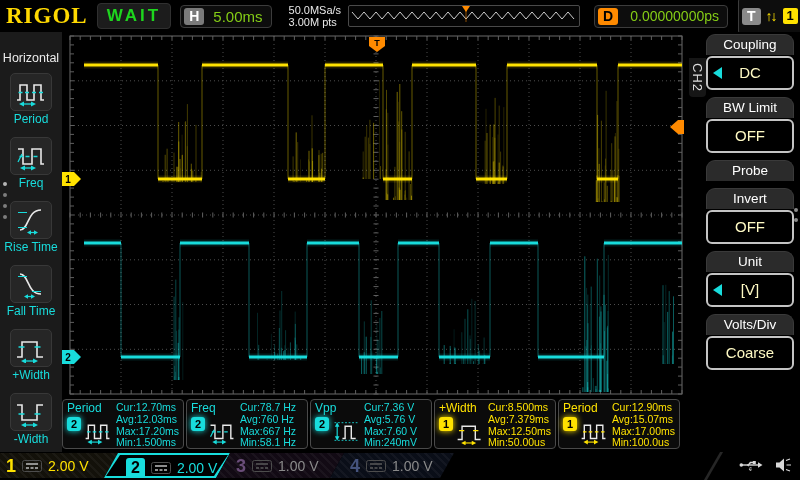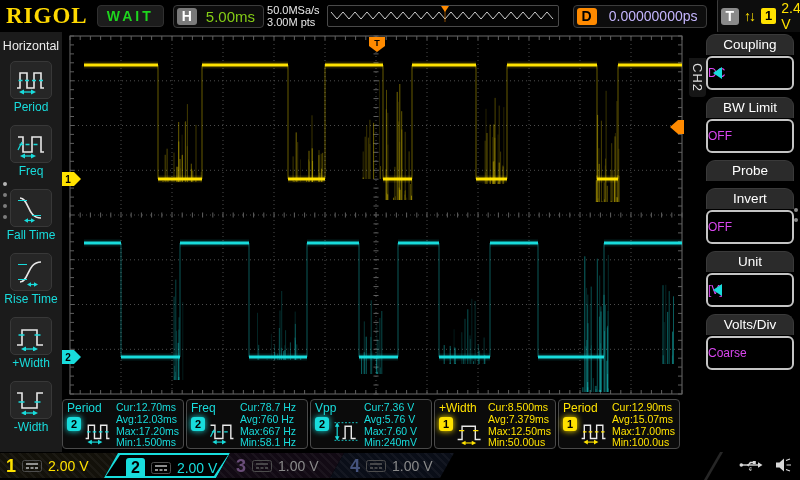--- a/index.html
+++ b/index.html
@@ -2,55 +2,55 @@
 <html><head>
 <meta charset="utf-8">
 <style>
   html,body{margin:0;padding:0;background:#000;}
   body{width:800px;height:480px;overflow:hidden;font-family:"Liberation Sans",sans-serif;-webkit-font-smoothing:none;}
   .screen{position:relative;width:800px;height:424px;background:#000;}
 
   
   .top-bar{position:absolute;left:0;top:0;width:800px;height:32px;display:flex;align-items:center;background:#000;}
   .logo{color:#ffd900;font-family:"Liberation Serif",serif;font-weight:bold;font-size:23px;margin-left:6px;letter-spacing:1px;}
-  .status-badge{margin-left:9px;background:#1c1c1c;border:1px solid #303030;border-radius:4px;color:#1ed51e;font-weight:bold;font-size:14px;padding:2px 9px;letter-spacing:3px;}
+  .status-badge{margin-left:9px;background:#1c1c1c;border:1px solid #303030;border-radius:4px;color:#1ed51e;font-weight:bold;font-size:17px;padding:2px 9px;letter-spacing:3px;}
   .h-group{margin-left:9px;background:#0d0d0d;border:1px solid #3c3c3c;border-radius:4px;display:flex;align-items:center;padding:2px 8px 2px 3px;}
   .h-badge{background:#7a7a7a;color:#fff;font-weight:bold;border-radius:3px;padding:0 5px;font-size:14px;line-height:17px;}
   .h-value{color:#84cc16;font-size:15px;margin-left:9px;}
-  .rate-group{margin-left:3px;color:#e8e8e8;font-size:11px;line-height:12px;white-space:nowrap;}
+  .rate-group{margin-left:17px;color:#e8e8e8;font-size:11px;line-height:12px;white-space:nowrap;}
   .preview{position:relative;margin-left:7px;width:232px;height:20px;background:#050505;border:1px solid #4a4a4a;border-radius:2px;}
   .d-group{margin-left:14px;background:#0d0d0d;border:1px solid #3c3c3c;border-radius:4px;display:flex;align-items:center;padding:2px 8px 2px 3px;width:138px;}
   .d-badge{background:#ff8a00;color:#000;font-weight:bold;border-radius:3px;padding:0 5px;font-size:14px;line-height:17px;}
-  .d-value{color:#c4b5fd;font-size:14px;margin-left:12px;}
+  .d-value{color:#84cc16;font-size:14px;margin-left:12px;}
   .t-group{margin-left:10px;background:#0d0d0d;border:1px solid #3c3c3c;border-radius:4px;display:flex;align-items:center;padding:2px 6px 2px 3px;gap:5px;}
   .t-badge{background:#8a8a8a;color:#fff;font-weight:bold;border-radius:3px;padding:0 5px;font-size:14px;line-height:17px;}
   .t-slope{color:#ffe200;font-size:14px;letter-spacing:-2px;margin-right:2px;}
   .t-source{background:#ffe200;color:#000;font-weight:bold;border-radius:2px;padding:0 4px;font-size:13px;line-height:16px;}
   .t-level{color:#ffe200;font-size:14px;}
 
   
   .left-sidebar{position:absolute;left:0;top:32px;width:62px;height:420px;background:#1b1b1b;}
-  .sidebar-title{color:#ececec;font-size:12.5px;text-align:center;padding-top:7px;}
+  .sidebar-title{color:#ececec;font-size:12.5px;text-align:center;padding-top:19px;}
   .sidebar-item{height:64px;padding-top:8px;box-sizing:border-box;text-align:center;cursor:pointer;}
   .icon-box{width:40px;height:36px;margin:0 auto;background:#262626;border:1px solid #383838;border-radius:5px;display:flex;align-items:center;justify-content:center;}
   .sidebar-label{display:block;color:#18dcdc;font-size:12px;margin-top:1px;white-space:nowrap;}
   .page-dots-left{position:absolute;left:3px;top:150px;}
   .page-dots-left i{display:block;width:4px;height:4px;border-radius:50%;background:#7d7d7d;margin-bottom:7px;}
   .page-dots-left i:first-child{background:#b5b5b5;}
 
   
   .wave-area{position:absolute;left:62px;top:32px;width:628px;height:366px;background:#000;}
 
   
   .right-sidebar{position:absolute;left:690px;top:32px;width:110px;height:420px;background:#000;}
   .ch-tab{position:absolute;left:-1px;top:26px;color:#dcdcdc;font-size:13px;writing-mode:vertical-rl;letter-spacing:1px;background:#161616;padding:5px 1px;border-radius:0 0 4px 4px;}
   .menu-wrap{position:absolute;left:0;top:2px;width:110px;}
   .menu-item{margin:0 6px 7px 16px;cursor:pointer;}
   .menu-label{background:#2b2b2b;color:#fff;font-size:13.5px;text-align:center;padding:2px 0 3px 0;border-radius:9px 9px 0 0;border:1px solid #3a3a3a;border-bottom:none;}
-  .menu-value{position:relative;background:#000;border:2px solid #c4c4c4;border-radius:6px;color:#d946ef;font-size:12px;text-align:left;height:30px;line-height:30px;margin-top:1px;}
+  .menu-value{position:relative;background:#000;border:2px solid #c4c4c4;border-radius:6px;color:#fef9c3;font-size:15px;text-align:center;height:30px;line-height:30px;margin-top:1px;}
   .menu-arrow{position:absolute;left:5px;top:50%;transform:translateY(-50%);width:0;height:0;border-top:6px solid transparent;border-bottom:6px solid transparent;border-right:9px solid #18dcdc;}
   .page-dots-right{position:absolute;right:2px;top:176px;}
   .page-dots-right i{display:block;width:4px;height:4px;border-radius:50%;background:#8a8a8a;margin-bottom:6px;}
 
   
   .measure-bar{position:absolute;left:62px;top:399px;width:628px;height:53px;display:flex;gap:2px;}
   .meas-box{position:relative;width:122px;height:50px;background:#0b0b0b;border:1px solid #4a4a4a;border-radius:4px;box-sizing:border-box;flex:none;cursor:pointer;}
   .meas-name{position:absolute;left:4px;top:1px;font-size:12px;}
   .meas-badge{position:absolute;left:4px;top:17px;width:14px;height:14px;border-radius:3px;color:#000;font-size:11px;font-weight:bold;text-align:center;line-height:14px;}
   .meas-badge.c2{background:#18dcdc;box-shadow:0 0 6px #18dcdc;}
@@ -128,40 +128,40 @@
        <path d="M9 27 h10" stroke="#18dcdc" stroke-width="1.3"></path>
               <path d="M6 27 l5 -2.6 v5.2 z" fill="#18dcdc"></path>
               <path d="M22 27 l-5 -2.6 v5.2 z" fill="#18dcdc"></path>
             </svg>
           </div>
     <span class="sidebar-label">Freq</span>
         </div>
         <div class="sidebar-item">
           <div class="icon-box">
             <svg width="34" height="30" viewBox="0 0 34 30">
+              <path d="M6 25 C15 25 13 5 27 5" fill="none" stroke="#e8e8e8" stroke-width="1.6"></path>
+       <path d="M4 7.5 h9 M4 22.5 h9" stroke="#18dcdc" stroke-width="1.2"></path>
+       <path d="M15 27.5 h7" stroke="#18dcdc" stroke-width="1.2"></path>
+              <path d="M13 27.5 l4 -2.2 v4.4 z" fill="#18dcdc"></path>
+              <path d="M24 27.5 l-4 -2.2 v4.4 z" fill="#18dcdc"></path>
+            </svg>
+          </div>
+    <span class="sidebar-label">Rise Time</span>
+        </div>
+        <div class="sidebar-item">
+          <div class="icon-box">
+            <svg width="34" height="30" viewBox="0 0 34 30">
               <path d="M6 5 C15 5 13 25 27 25" fill="none" stroke="#e8e8e8" stroke-width="1.6"></path>
        <path d="M4 7.5 h9 M18 22.5 h9" stroke="#18dcdc" stroke-width="1.2"></path>
        <path d="M12 27.5 h7" stroke="#18dcdc" stroke-width="1.2"></path>
               <path d="M10 27.5 l4 -2.2 v4.4 z" fill="#18dcdc"></path>
               <path d="M21 27.5 l-4 -2.2 v4.4 z" fill="#18dcdc"></path>
             </svg>
           </div>
     <span class="sidebar-label">Fall Time</span>
-        </div>
-        <div class="sidebar-item">
-          <div class="icon-box">
-            <svg width="34" height="30" viewBox="0 0 34 30">
-              <path d="M6 25 C15 25 13 5 27 5" fill="none" stroke="#e8e8e8" stroke-width="1.6"></path>
-       <path d="M4 7.5 h9 M4 22.5 h9" stroke="#18dcdc" stroke-width="1.2"></path>
-       <path d="M15 27.5 h7" stroke="#18dcdc" stroke-width="1.2"></path>
-              <path d="M13 27.5 l4 -2.2 v4.4 z" fill="#18dcdc"></path>
-              <path d="M24 27.5 l-4 -2.2 v4.4 z" fill="#18dcdc"></path>
-            </svg>
-          </div>
-    <span class="sidebar-label">Rise Time</span>
         </div>
         <div class="sidebar-item">
           <div class="icon-box">
             <svg width="34" height="30" viewBox="0 0 34 30">
               <path d="M3 24 h5 v-15 h15 v15 h6" fill="none" stroke="#e8e8e8" stroke-width="1.6"></path>
        <path d="M4.5 14 h6 M20.5 14 h6" stroke="#18dcdc" stroke-width="1.3"></path>
        <path d="M10 28 h11" stroke="#18dcdc" stroke-width="1.3"></path>
               <path d="M7 28 l5 -2.6 v5.2 z" fill="#18dcdc"></path>
               <path d="M24 28 l-5 -2.6 v5.2 z" fill="#18dcdc"></path>
             </svg>

